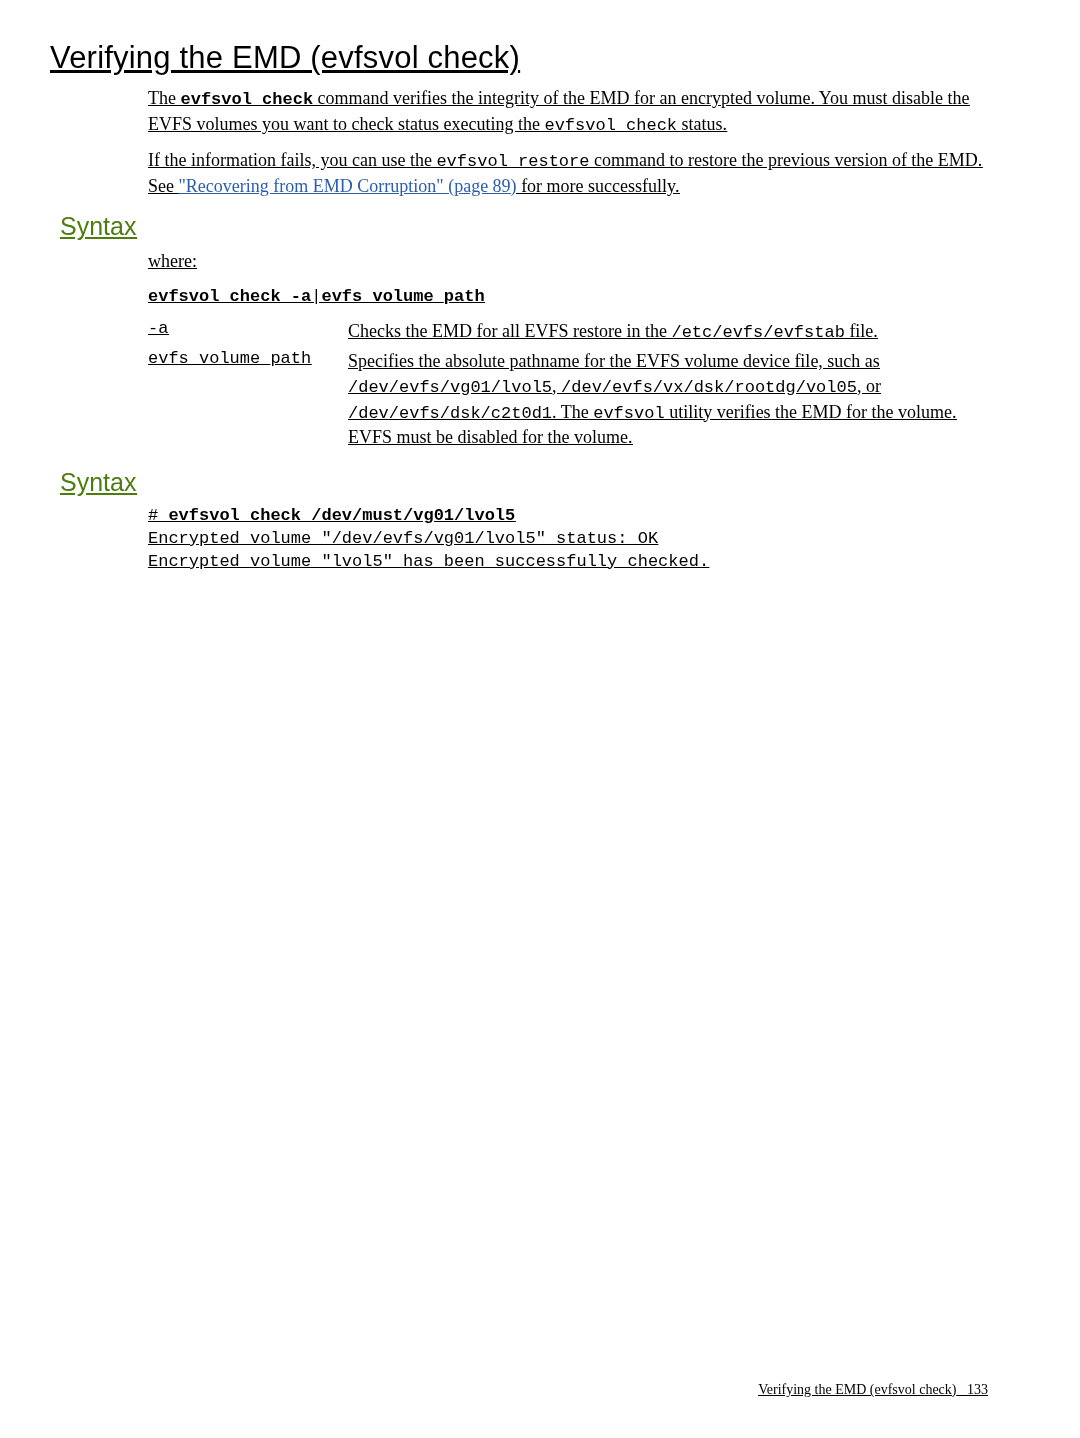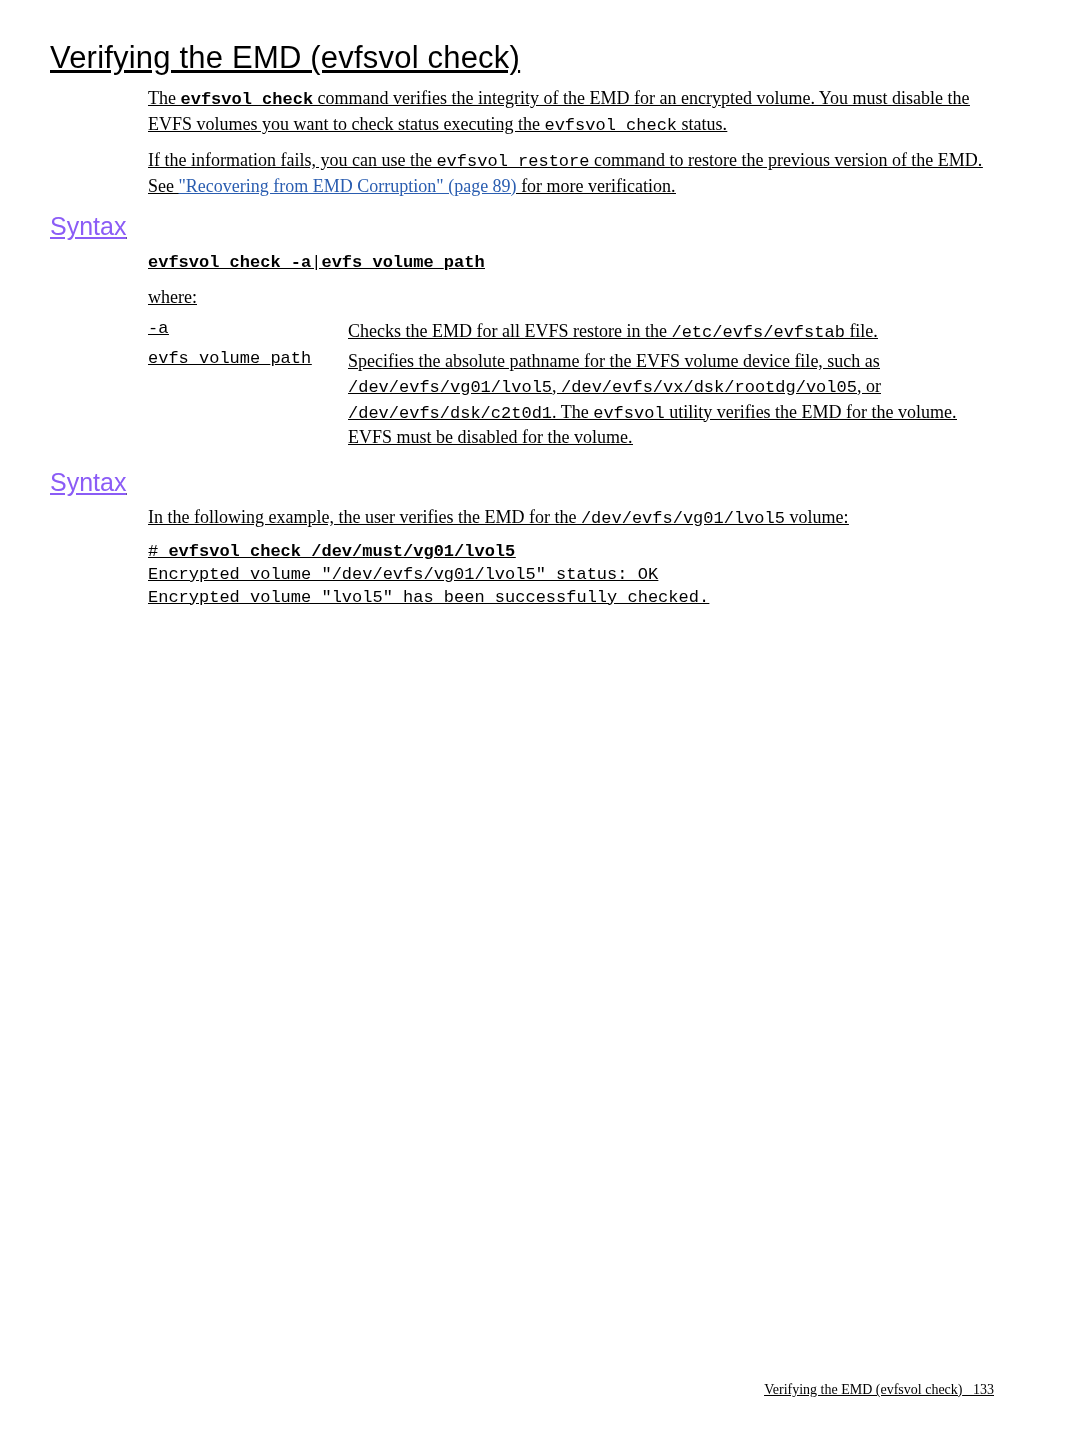--- a/index.html
+++ b/index.html
@@ -17,24 +17,24 @@
     font-weight: 300;
     font-size: 31px;
     color: #000;
     margin-bottom: 10px;
     letter-spacing: 0.2px;
   }
   .h2 {
     font-family: Arial, Helvetica, sans-serif;
     font-weight: 300;
     font-size: 25px;
-    color: #8b5cf6;
+    color: #4d7c0f;
     margin-top: 14px;
     margin-bottom: 8px;
-    margin-left: 0;
+    margin-left: 10px;
   }
   .body-indent {
     margin-left: 98px;
   }
   .para {
     font-size: 18px;
     line-height: 1.35;
     margin-bottom: 10px;
     color: #000;
   }
@@ -76,69 +76,66 @@
   .code-block {
     font-family: 'Courier New', Courier, monospace;
     font-size: 17px;
     line-height: 1.35;
     white-space: pre;
     margin-top: 6px;
   }
   .footer {
     position: absolute;
     bottom: 40px;
-    right: 86px;
+    right: 92px;
     font-size: 14px;
     font-family: Georgia, 'Times New Roman', serif;
   }
 </style>
 </head>
 <body>
 
 <h1 class="h1">Verifying the EMD (evfsvol check)</h1>
 
 <div class="body-indent">
   <p class="para">
     <span>The </span><span class="bold-mono">evfsvol check</span><span> command verifies the integrity of the EMD for an encrypted volume. You must disable the EVFS volumes you want to check status executing the </span><span class="mono">evfsvol check</span><span> status.</span>
   </p>
   <p class="para">
-    <span>If the information fails, you can use the </span><span class="mono">evfsvol restore</span><span> command to restore the previous version of the EMD. See </span><span class="link">"Recovering from EMD Corruption" (page 89)</span><span> for more verification.</span>
+    <span>If the information fails, you can use the </span><span class="mono">evfsvol restore</span><span> command to restore the previous version of the EMD. See </span><span class="link">"Recovering from EMD Corruption" (page 89)</span><span> for more successfully.</span>
   </p>
 </div>
 
 <h2 class="h2">Syntax</h2>
 
 <div class="body-indent">
+  <p class="para">where:</p>
   <p class="para">
     <span class="bold-mono">evfsvol check -a</span><span class="mono">|</span><span class="bold-mono">evfs_volume_path</span>
   </p>
-  <p class="para">where:</p>
 
   <div class="def-table">
     <div class="def-row">
       <div class="def-term">-a</div>
       <div class="def-desc">
         <span>Checks the EMD for all EVFS restore in the </span><span class="mono">/etc/evfs/evfstab</span><span> file.</span>
       </div>
     </div>
     <div class="def-row">
       <div class="def-term">evfs_volume_path</div>
       <div class="def-desc">
         <span>Specifies the absolute pathname for the EVFS volume device file, such as </span><span class="mono">/dev/evfs/vg01/lvol5</span><span>, </span><span class="mono">/dev/evfs/vx/dsk/rootdg/vol05</span><span>, or </span><span class="mono">/dev/evfs/dsk/c2t0d1</span><span>. The </span><span class="mono">evfsvol</span><span> utility verifies the EMD for the volume. EVFS must be disabled for the volume.</span>
       </div>
     </div>
   </div>
 </div>
 
 <h2 class="h2">Syntax</h2>
 
 <div class="body-indent">
-  <p class="para">
-    <span>In the following example, the user verifies the EMD for the </span><span class="mono">/dev/evfs/vg01/lvol5</span><span> volume:</span>
-  </p>
   <div class="code-block"><span># </span><span class="bold">evfsvol check /dev/must/vg01/lvol5</span>
 <span>Encrypted volume "/dev/evfs/vg01/lvol5" status: OK</span>
 <span>Encrypted volume "lvol5" has been successfully checked.</span></div>
 </div>
 
 <div class="footer">
   <span>Verifying the EMD (evfsvol check)</span>&nbsp;&nbsp;&nbsp;<span>133</span>
 </div>
 
 </body></html>

